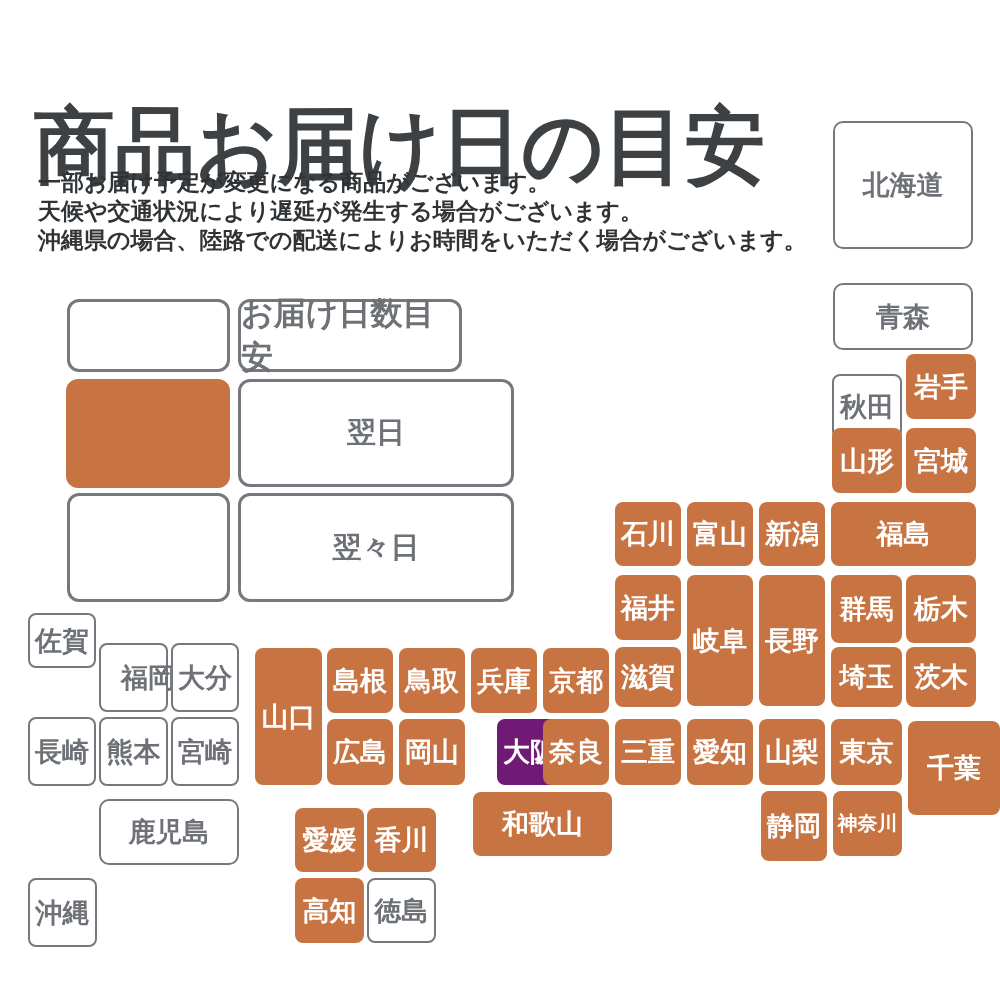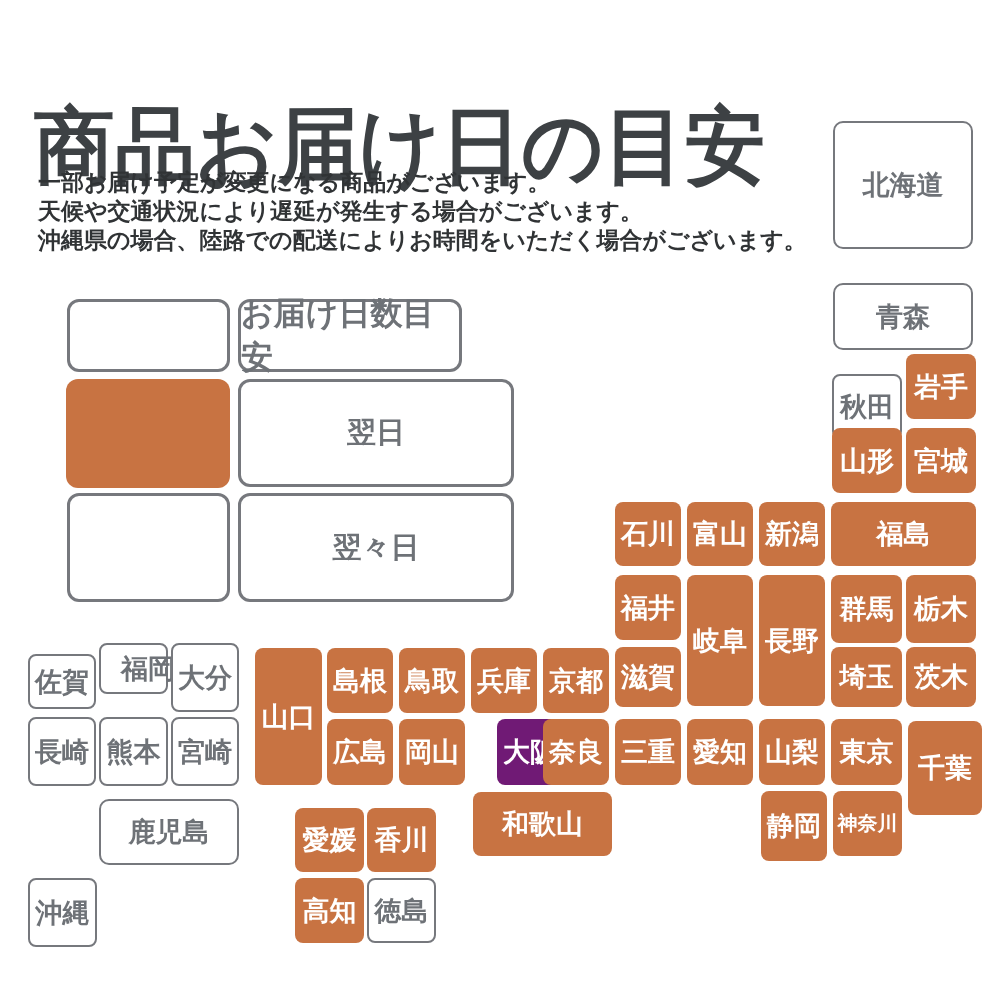--- a/index.html
+++ b/index.html
@@ -123,30 +123,30 @@
       <div class="tile orange" style="left: 471px; top: 648px; width: 66px; height: 65px; background: rgb(200, 115, 66);">兵庫</div>
       <div class="tile orange" style="left: 327px; top: 719px; width: 66px; height: 66px; background: rgb(200, 115, 66);">広島</div>
       <div class="tile orange" style="left: 543px; top: 648px; width: 66px; height: 65px; background: rgb(200, 115, 66);">京都</div>
       <div class="tile orange" style="left: 399px; top: 719px; width: 66px; height: 66px; background: rgb(200, 115, 66);">岡山</div>
       <div class="tile orange" style="left: 497px; top: 719px; width: 66px; height: 66px; background: #701a75;">大阪</div>
       <div class="tile orange" style="left: 543px; top: 719px; width: 66px; height: 66px; background: rgb(200, 115, 66);">奈良</div>
       <div class="tile orange" style="left: 615px; top: 719px; width: 66px; height: 66px; background: rgb(200, 115, 66);">三重</div>
       <div class="tile orange" style="left: 687px; top: 719px; width: 66px; height: 66px; background: rgb(200, 115, 66);">愛知</div>
       <div class="tile orange" style="left: 759px; top: 719px; width: 66px; height: 66px; background: rgb(200, 115, 66);">山梨</div>
       <div class="tile orange" style="left: 831px; top: 719px; width: 71px; height: 66px; background: rgb(200, 115, 66);">東京</div>
-      <div class="tile orange" style="left: 908px; top: 721px; width: 74px; height: 94px; background: rgb(200, 115, 66);">千葉</div>
+      <div class="tile orange" style="left: 908px; top: 721px; width: 92px; height: 94px; background: rgb(200, 115, 66);">千葉</div>
       <div class="tile orange" style="left: 473px; top: 792px; width: 139px; height: 64px; background: rgb(200, 115, 66);">和歌山</div>
       <div class="tile orange" style="left: 761px; top: 791px; width: 66px; height: 70px; background: rgb(200, 115, 66);">静岡</div>
       <div class="tile orange small" style="left: 833px; top: 791px; width: 69px; height: 65px; background: rgb(200, 115, 66);">神奈川</div>
       <div class="tile orange" style="left: 295px; top: 808px; width: 69px; height: 64px; background: rgb(200, 115, 66);">愛媛</div>
       <div class="tile orange" style="left: 367px; top: 808px; width: 69px; height: 64px; background: rgb(200, 115, 66);">香川</div>
       <div class="tile orange" style="left: 295px; top: 878px; width: 69px; height: 65px; background: rgb(200, 115, 66);">高知</div>
       <div class="tile white" style="left: 367px; top: 878px; width: 69px; height: 65px;">徳島</div>
-      <div class="tile white" style="left: 28px; top: 654px; width: 68px; height: 55px;">佐賀</div>
-      <div class="tile white" style="left: 99px; top: 643px; width: 69px; height: 51px; padding-left: 29px;">福岡</div>
+      <div class="tile white" style="left: 28px; top: 613px; width: 68px; height: 55px;">佐賀</div>
+      <div class="tile white" style="left: 99px; top: 643px; width: 69px; height: 69px; padding-left: 29px;">福岡</div>
       <div class="tile white" style="left: 171px; top: 643px; width: 68px; height: 69px;">大分</div>
       <div class="tile white" style="left: 28px; top: 717px; width: 68px; height: 69px;">長崎</div>
       <div class="tile white" style="left: 99px; top: 717px; width: 69px; height: 69px;">熊本</div>
       <div class="tile white" style="left: 171px; top: 717px; width: 68px; height: 69px;">宮崎</div>
       <div class="tile white big-radius" style="left: 99px; top: 793px; width: 140px; height: 66px; margin-top: 6px;">鹿児島</div>
       <div class="tile white" style="left: 28px; top: 878px; width: 69px; height: 69px;">沖縄</div>
     </div>
 
 </div>
 

